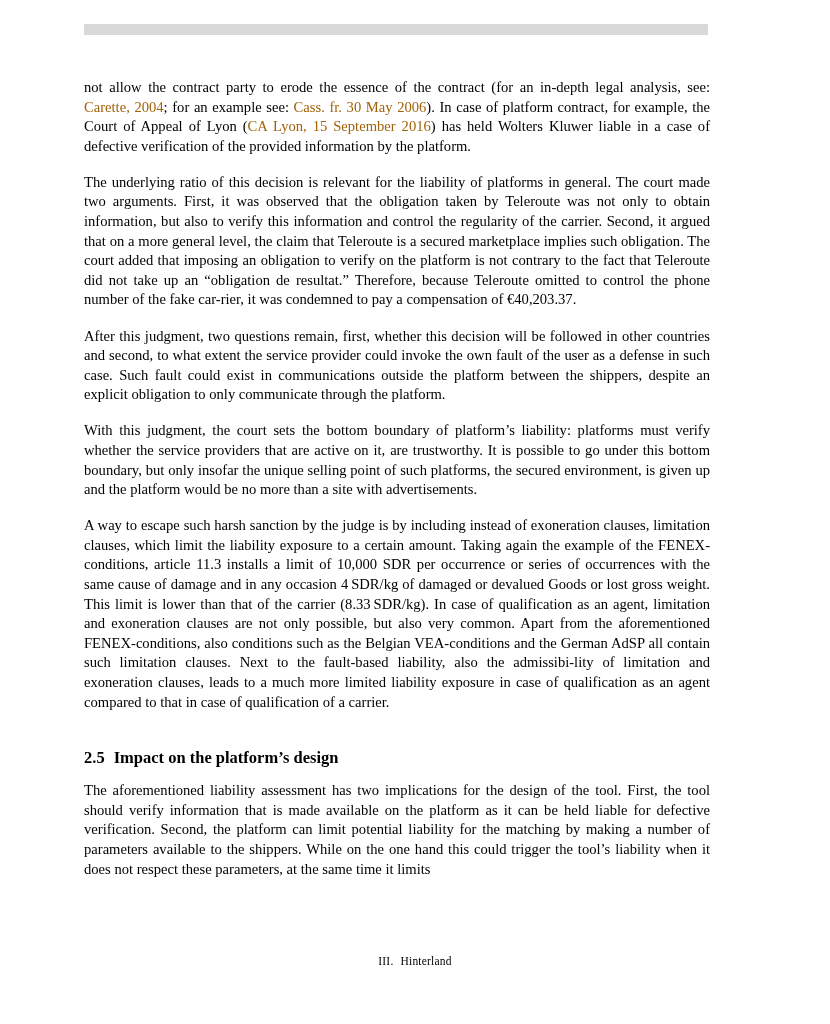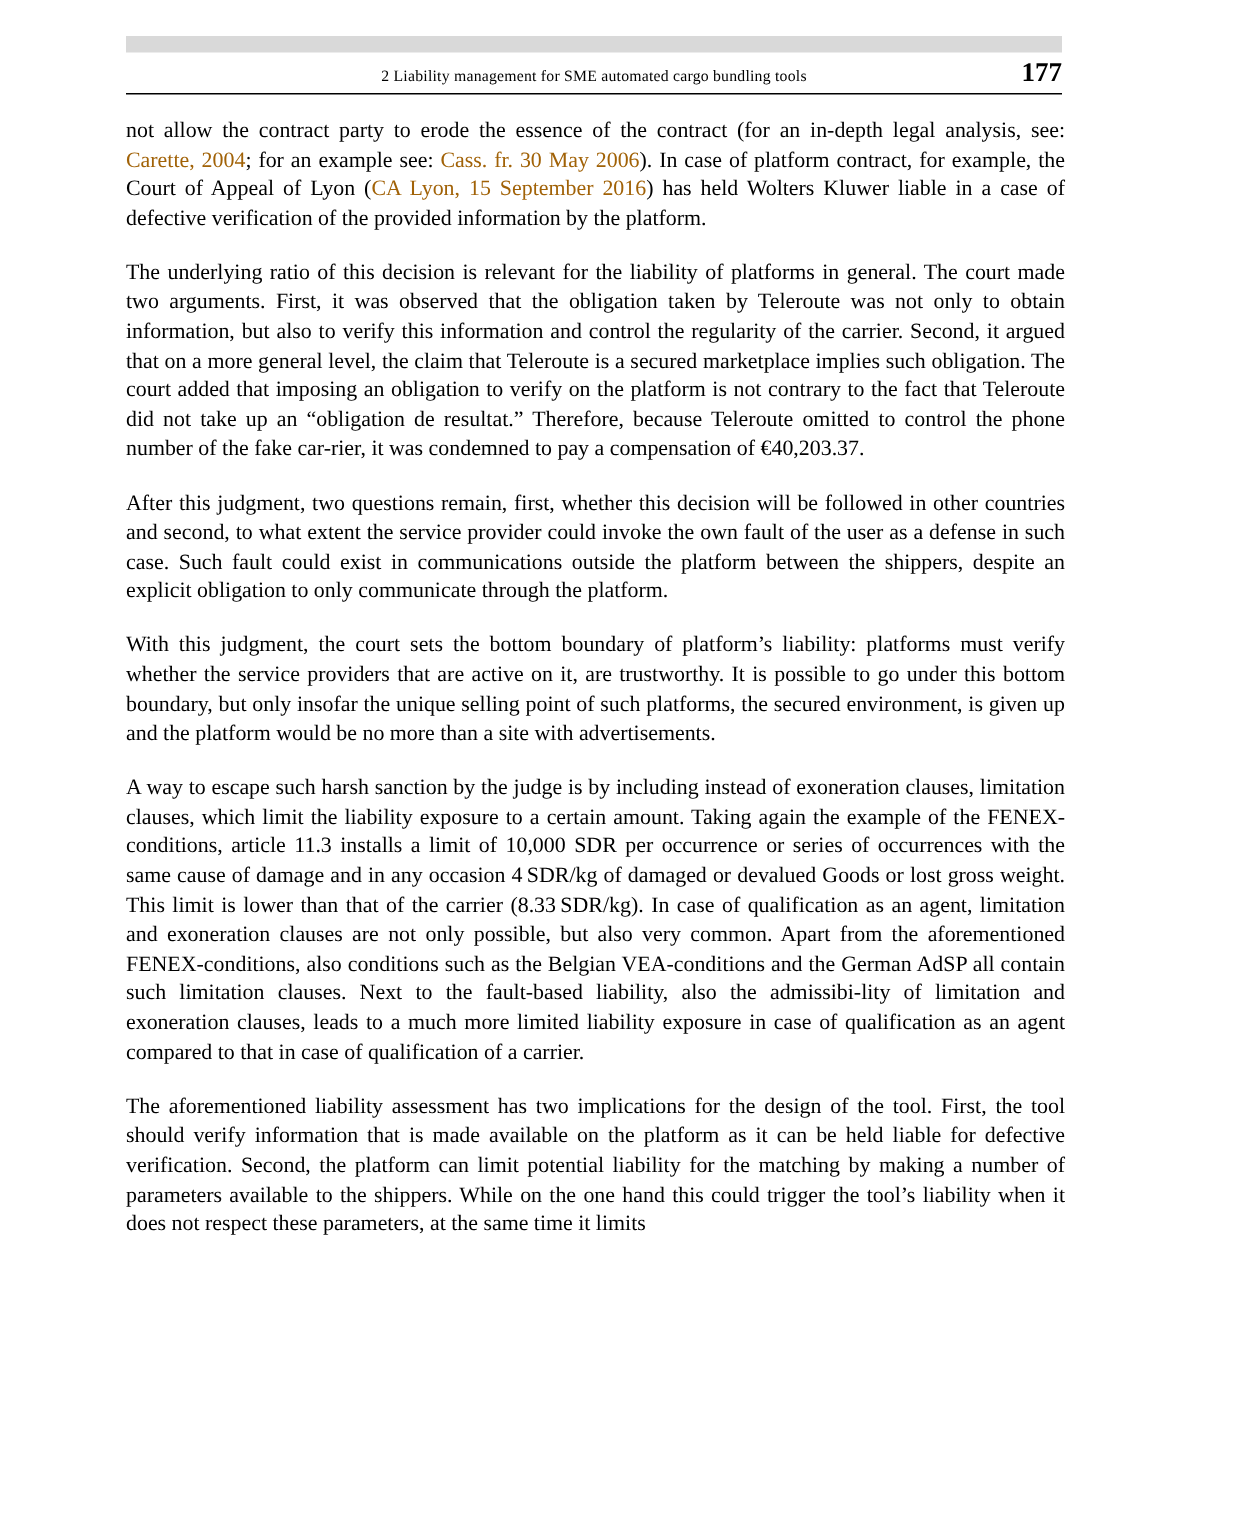--- a/index.html
+++ b/index.html
@@ -93,38 +93,36 @@
   }
   .footer .fnum { margin-right: 7px; }
 </style>
 </head>
 <body>
 
 <div class="page">
 
   <div class="top-bar"></div>
 
-  <div class="header">
-    <div class="header-inner">
-      <span class="header-title">2  Liability management for SME automated cargo bundling tools</span>
-      <span class="header-pageno">177</span>
-    </div>
-  </div>
 
   <div class="content">
 
     <p class="para"><span>not allow the contract party to erode the essence of the contract (for an in-depth legal analysis, see: </span><span class="cite">Carette, 2004</span><span>; for an example see: </span><span class="cite">Cass. fr. 30 May 2006</span><span>). In case of platform contract, for example, the Court of Appeal of Lyon (</span><span class="cite">CA Lyon, 15 September 2016</span><span>) has held Wolters Kluwer liable in a case of defective verification of the provided information by the platform.</span></p>
 
     <p class="para">The underlying ratio of this decision is relevant for the liability of platforms in general. The court made two arguments. First, it was observed that the obligation taken by Teleroute was not only to obtain information, but also to verify this information and control the regularity of the carrier. Second, it argued that on a more general level, the claim that Teleroute is a secured marketplace implies such obligation. The court added that imposing an obligation to verify on the platform is not contrary to the fact that Teleroute did not take up an “obligation de resultat.” Therefore, because Teleroute omitted to control the phone number of the fake car-rier, it was condemned to pay a compensation of €40,203.37.</p>
 
     <p class="para">After this judgment, two questions remain, first, whether this decision will be followed in other countries and second, to what extent the service provider could invoke the own fault of the user as a defense in such case. Such fault could exist in communications outside the platform between the shippers, despite an explicit obligation to only communicate through the platform.</p>
 
     <p class="para">With this judgment, the court sets the bottom boundary of platform’s liability: platforms must verify whether the service providers that are active on it, are trustworthy. It is possible to go under this bottom boundary, but only insofar the unique selling point of such platforms, the secured environment, is given up and the platform would be no more than a site with advertisements.</p>
 
     <p class="para">A way to escape such harsh sanction by the judge is by including instead of exoneration clauses, limitation clauses, which limit the liability exposure to a certain amount. Taking again the example of the FENEX-conditions, article 11.3 installs a limit of 10,000 SDR per occurrence or series of occurrences with the same cause of damage and in any occasion 4 SDR/kg of damaged or devalued Goods or lost gross weight. This limit is lower than that of the carrier (8.33 SDR/kg). In case of qualification as an agent, limitation and exoneration clauses are not only possible, but also very common. Apart from the aforementioned FENEX-conditions, also conditions such as the Belgian VEA-conditions and the German AdSP all contain such limitation clauses. Next to the fault-based liability, also the admissibi-lity of limitation and exoneration clauses, leads to a much more limited liability exposure in case of qualification as an agent compared to that in case of qualification of a carrier.</p>
 
+    <h2 class="section-heading"><span class="num">2.5</span><span>Impact on the platform’s design</span></h2>
 
     <p class="para">The aforementioned liability assessment has two implications for the design of the tool. First, the tool should verify information that is made available on the platform as it can be held liable for defective verification. Second, the platform can limit potential liability for the matching by making a number of parameters available to the shippers. While on the one hand this could trigger the tool’s liability when it does not respect these parameters, at the same time it limits</p>
 
   </div>
 
+  <div class="footer">
+    <span class="fnum">III.</span><span>Hinterland</span>
+  </div>
 
 </div>
 
 </body></html>

